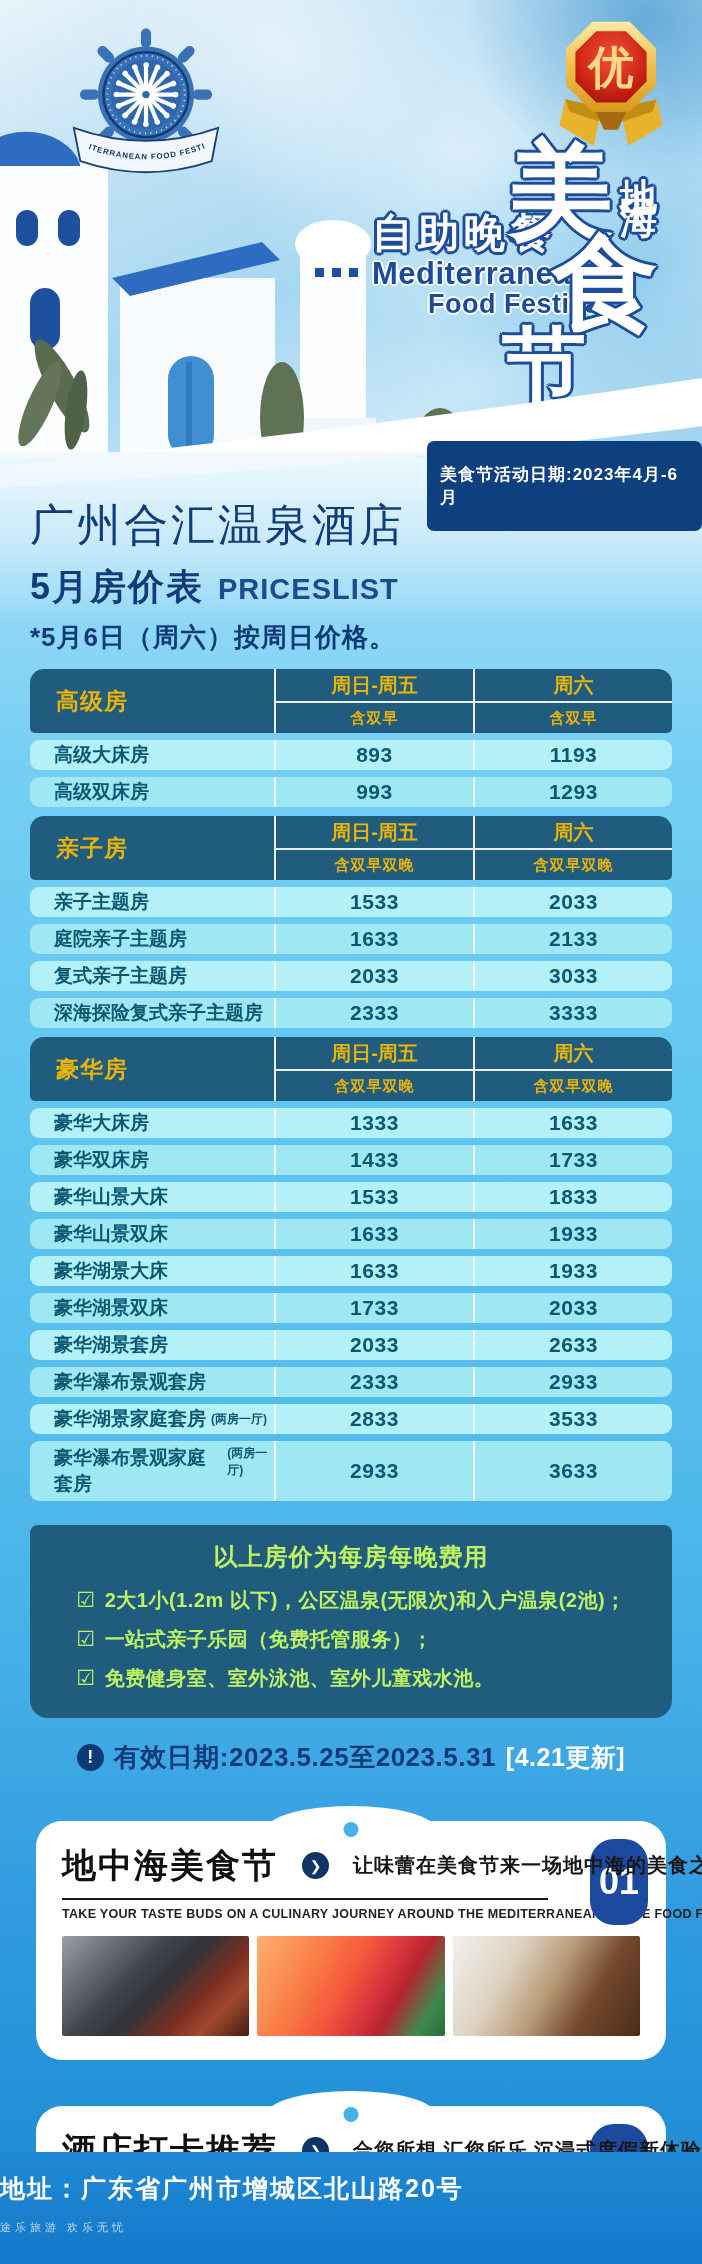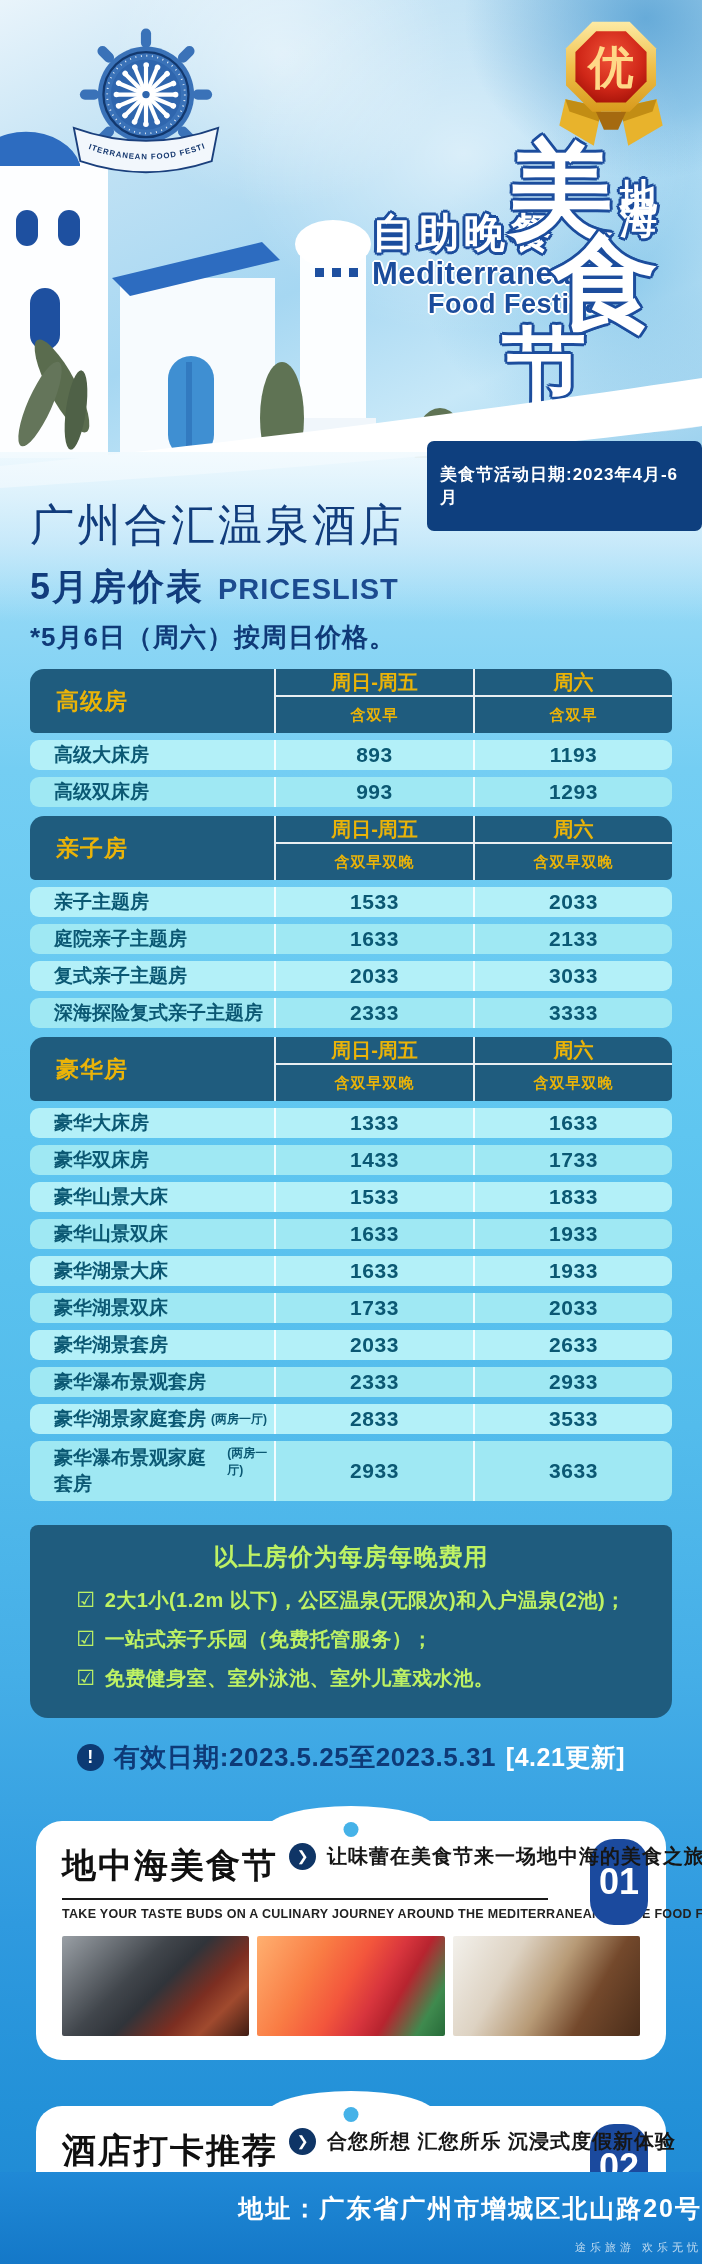--- a/index.html
+++ b/index.html
@@ -39,21 +39,21 @@
   .hotel-name{font-size:44px;font-weight:400;color:#113c7c;letter-spacing:3px}
   .sub-row{margin-top:8px;display:flex;align-items:baseline;gap:14px}
   .sub-cn{font-size:36px;font-weight:900;color:#113c7c;letter-spacing:2px}
   .sub-en{font-size:29px;font-weight:700;color:#1c4b90;letter-spacing:1px}
   .price-note{margin-top:8px;font-size:26px;font-weight:700;color:#0f3a78;letter-spacing:1px}
   .ptable{margin-top:14px}
   .sec-header{display:grid;grid-template-columns:38% 31% 31%;background:#1f5c7e;color:#eab308;
     border-radius:14px 14px 5px 5px;height:64px;margin-top:9px;overflow:hidden}
   .sec-name{display:flex;align-items:center;padding-left:26px;font-size:23px;font-weight:800;letter-spacing:1px}
   .sec-col{display:flex;flex-direction:column;border-left:2px solid rgba(255,255,255,.9)}
-  .sec-day{height:28px;display:flex;align-items:center;justify-content:center;font-size:20px;font-weight:800;
+  .sec-day{height:34px;display:flex;align-items:center;justify-content:center;font-size:20px;font-weight:800;
     border-bottom:2px solid rgba(255,255,255,.9)}
   .sec-sub{flex:1;display:flex;align-items:center;justify-content:center;font-size:15px;font-weight:700;letter-spacing:1px}
   .prow{display:grid;grid-template-columns:38% 31% 31%;align-items:stretch;background:#b3f0f8;
     border-radius:9px;min-height:30px;margin-top:7px;color:#0b5873}
   .prow.alt{background:#9fe8f3}
   .r-label{display:flex;align-items:center;padding-left:24px;font-size:19px;font-weight:800;white-space:nowrap;gap:5px}
   .r-sub{font-size:12px;font-weight:700}
   .prow.two-line .r-label{flex-direction:row;align-items:flex-start;justify-content:center;gap:1px;padding:4px 0 4px 24px;white-space:normal}
   .prow.two-line .r-sub{padding-left:14px}
   .r-p{display:flex;align-items:center;justify-content:center;font-size:21px;font-weight:800;
@@ -67,21 +67,21 @@
   .excl{width:27px;height:27px;border-radius:50%;background:#0c3a74;color:#fff;display:flex;align-items:center;
     justify-content:center;font-size:18px;font-weight:900;flex:none}
   .validity-text{font-size:26px;font-weight:900;color:#0e3a77;letter-spacing:.5px}
   .validity-upd{font-size:25px;font-weight:800;color:#fff;letter-spacing:.5px}
   
   .card{position:relative;margin:46px 36px 0;background:#fff;border-radius:26px;padding:22px 26px 24px}
   .card::before{content:"";position:absolute;top:-15px;left:50%;transform:translateX(-50%);
     width:168px;height:46px;background:#fff;border-radius:50%}
   .hang-dot{position:absolute;top:1px;left:50%;transform:translateX(-50%);width:15px;height:15px;
     border-radius:50%;background:#45b2e8}
-  .card-head{display:flex;gap:11px;padding-right:92px;position:relative;z-index:1}
+  .card-head{display:flex;align-items:center;gap:24px;padding-right:92px;position:relative;z-index:1}
   .card-title{font-size:34px;font-weight:900;color:#101010;letter-spacing:2px;white-space:nowrap}
   .chev{width:27px;height:27px;border-radius:50%;background:#0f3566;color:#fff;display:flex;align-items:center;
     justify-content:center;font-size:14px;font-weight:900;flex:none}
   .tagline{font-size:20px;color:#161616;font-weight:700;letter-spacing:1px;white-space:nowrap}
   .card-divider{height:2px;background:#191919;margin:9px 92px 7px 0}
   .card-sub-en{font-size:12.5px;color:#222;font-weight:600;letter-spacing:.3px;margin-right:92px;white-space:nowrap}
   .num-badge{position:absolute;top:18px;right:18px;width:58px;height:86px;background:#1b4a9e;border-radius:24px;
     display:flex;align-items:center;justify-content:center;color:#fff;font-size:36px;font-weight:900;z-index:0}
   .photo-row{display:flex;gap:8px;margin-top:15px}
   .photo{flex:1;border-radius:2px}
@@ -90,22 +90,22 @@
   .p-ham{background:linear-gradient(135deg,#9aa0a6 0%,#41464c 38%,#30343a 52%,#7c2e21 70%,#a04a2e 82%,#3f1c13 100%)}
   .p-sashimi{background:linear-gradient(120deg,#ffb070 0%,#f97c44 30%,#f3563c 48%,#d8353d 62%,#b7242f 72%,#3f8a4e 88%,#276b39 100%)}
   .p-carve{background:linear-gradient(120deg,#f3f1ec 0%,#ddd2c2 30%,#b79a76 52%,#74492c 72%,#4a2d1a 100%)}
   .p-pool{background:linear-gradient(180deg,#9bc0d2 0%,#547a83 30%,#33656e 45%,#2fb0d4 68%,#6fd4ea 88%,#9ae4f2 100%)}
   .p-kids{background:linear-gradient(135deg,#353a50 0%,#5c5a68 28%,#8d7458 52%,#e8c27a 74%,#c99e58 100%)}
   .p-sky{background:linear-gradient(180deg,#a8c9e0 0%,#7fa3ba 34%,#5e7484 58%,#4c565e 76%,#828991 100%)}
   .p-rest{background:linear-gradient(135deg,#dde8ee 0%,#aec4d0 32%,#8fa3ad 48%,#8a6a4a 70%,#5c452f 100%)}
   .caption-row{display:flex;gap:6px;margin-top:12px}
   .caption{flex:1;text-align:center;font-size:19px;font-weight:800;color:#113c7c;letter-spacing:1px;white-space:nowrap}
   
-  .footer{position:absolute;left:0;bottom:0;width:702px;height:92px;
-    background:linear-gradient(180deg,#2089d6,#1478c8);text-align:right;z-index:6}
+  .footer{position:absolute;left:0;bottom:0;width:702px;height:112px;
+    background:linear-gradient(180deg,#2089d6,#1478c8);text-align:left;z-index:6}
   .address{margin-top:20px;font-size:25px;font-weight:900;color:#fff;letter-spacing:2px}
   .slogan{margin-top:15px;font-size:11px;color:rgba(255,255,255,.72);letter-spacing:4px}
 </style>
 </head>
 <body>
 
 <div class="poster">
 
   <header class="hero">
 

